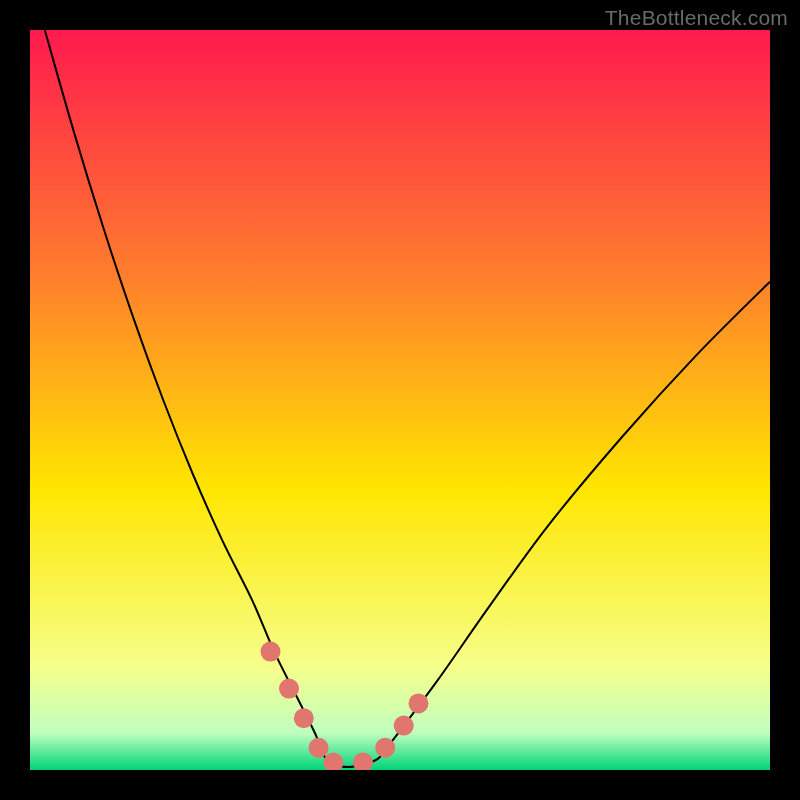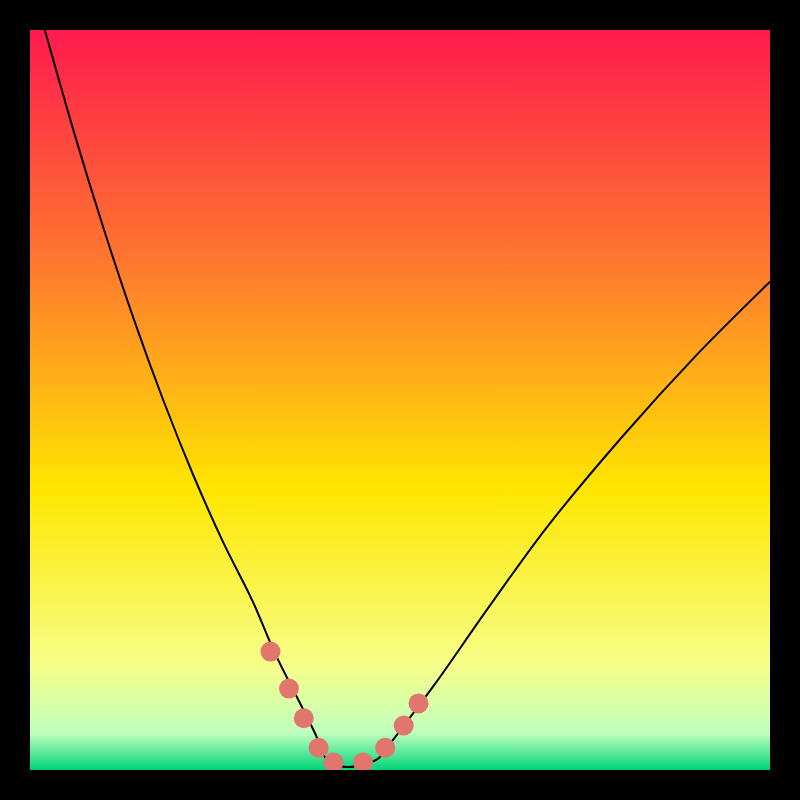--- a/index.html
+++ b/index.html
@@ -63,14 +63,15 @@
           <circle cx="288.6" cy="717.8" r="10" fill="#e0766e"></circle>
           <circle cx="303.4" cy="732.6" r="10" fill="#e0766e"></circle>
           <circle cx="333" cy="732.6" r="10" fill="#e0766e"></circle>
           <circle cx="355.2" cy="717.8" r="10" fill="#e0766e"></circle>
           <circle cx="373.7" cy="695.6" r="10" fill="#e0766e"></circle>
           <circle cx="388.5" cy="673.4" r="10" fill="#e0766e"></circle>
         </g>
     </svg>
   </div>
 
+  <div class="watermark">TheBottleneck.com</div>
 
 </div>
 
 </body></html>

